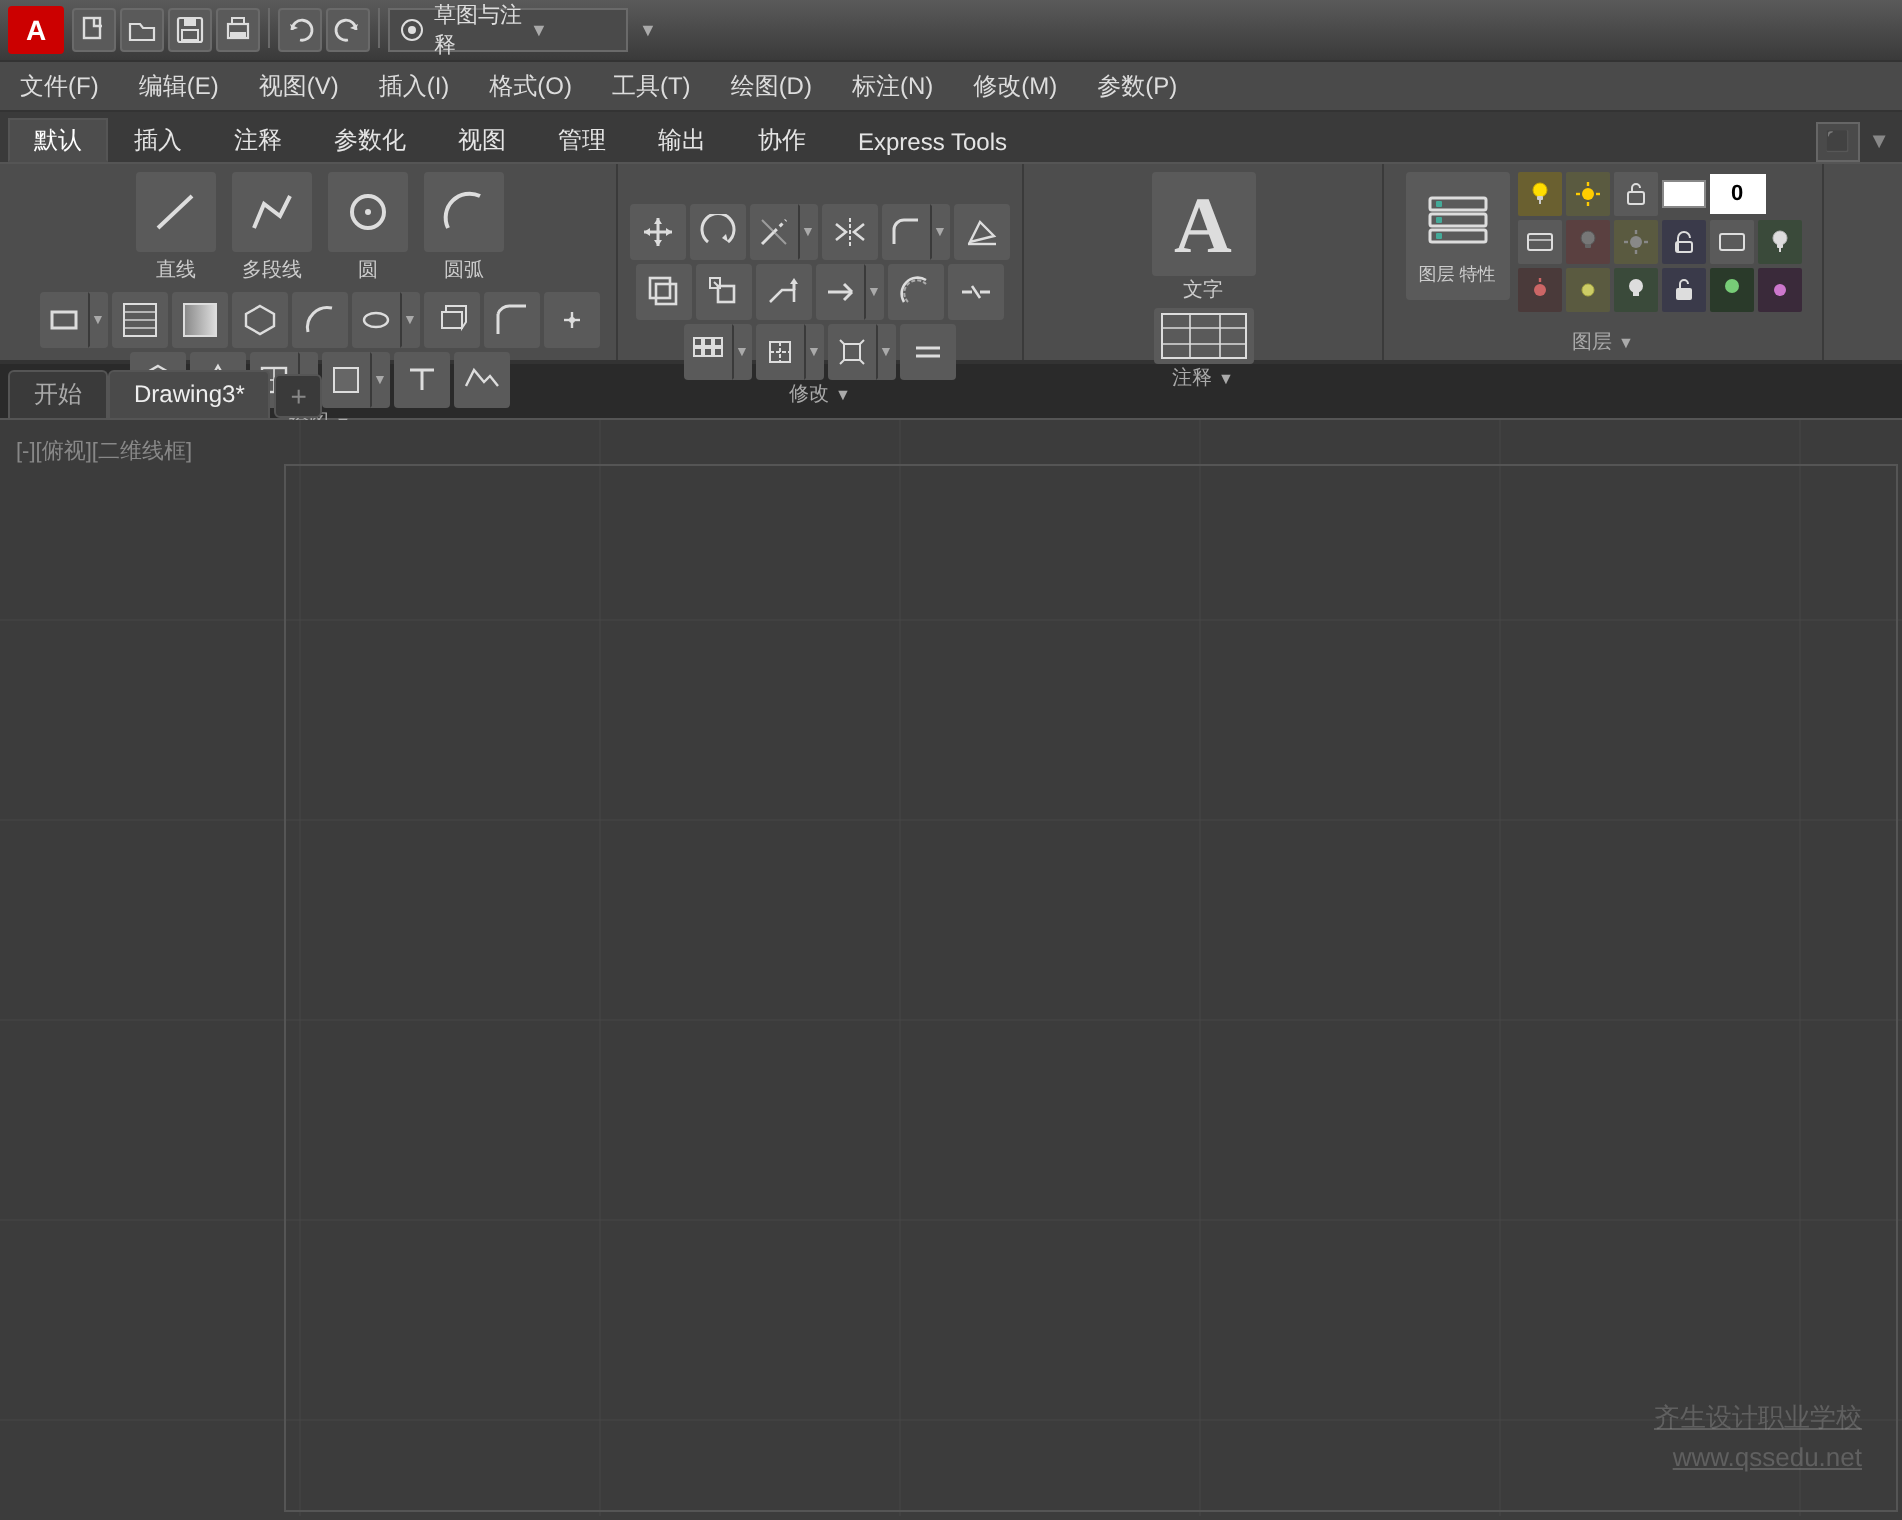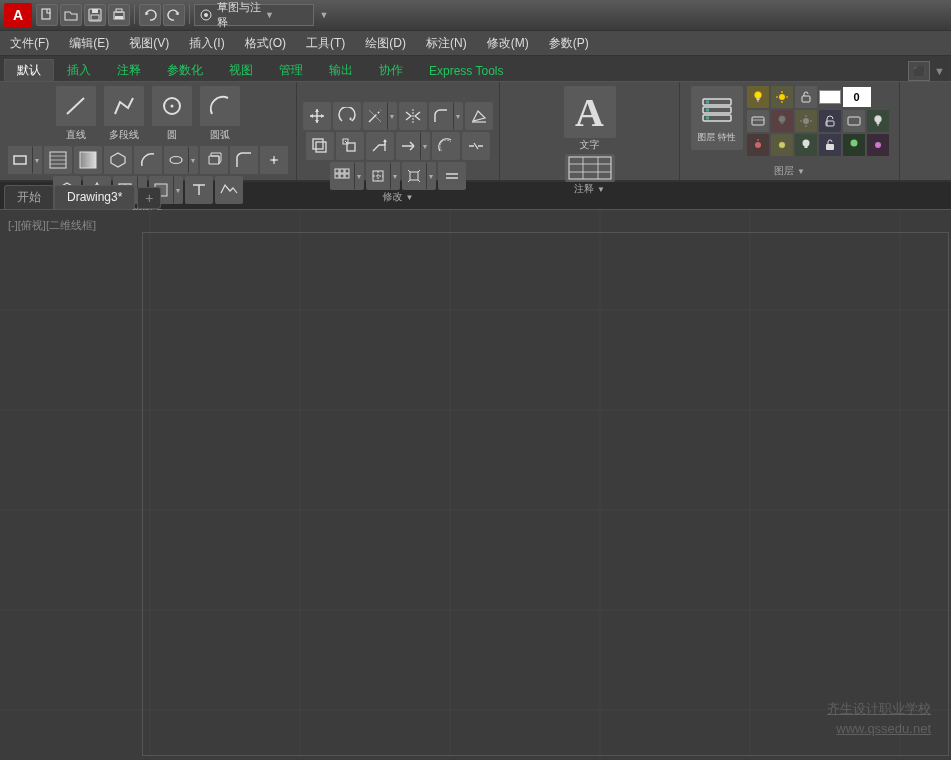--- a/index.html
+++ b/index.html
@@ -98,21 +98,21 @@
     #ribbon-tabs {
       height: 26px;
       background: #3a3a3a;
       display: flex;
       align-items: flex-end;
       padding-left: 4px;
       border-bottom: 1px solid #555;
     }
     .ribbon-tab {
       padding: 4px 12px;
-      color: #22c55e;
+      color: #e5e5e5;
       font-size: 12px;
       cursor: pointer;
       background: #3a3a3a;
       border: 1px solid transparent;
       border-bottom: none;
       height: 22px;
       display: flex;
       align-items: center;
     }
     .ribbon-tab.active {
@@ -437,21 +437,21 @@
   <div class="ribbon-tab">协作</div>
   <div class="ribbon-tab">Express Tools</div>
   <div class="ribbon-tab-extra">
     <div class="ribbon-tab-btn">⬛</div>
     <div style="margin-left:4px; color:#888; font-size:11px; cursor:pointer">▼</div>
   </div>
 </div>
 
 <div id="ribbon-panel">
 
-  <div class="ribbon-group" style="min-width:220px; padding:4px 8px 0;">
+  <div class="ribbon-group" style="min-width:220px; padding:4px 8px 0;margin-left:12px;">
     <div style="display:flex; gap:8px; align-items:center; margin-bottom:4px;">
 
       <div class="icon-with-label">
         <div class="icon-box">
           <svg width="24" height="24" viewBox="0 0 24 24">
               <line x1="3" y1="20" x2="20" y2="4" stroke="#ddd" stroke-width="2"></line>
             </svg>
         </div>
         <span class="lbl">直线</span>
       </div>

